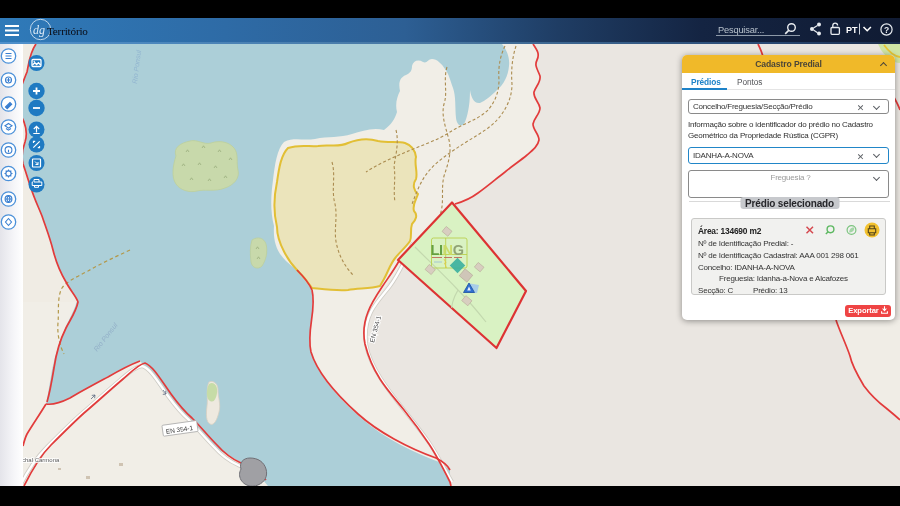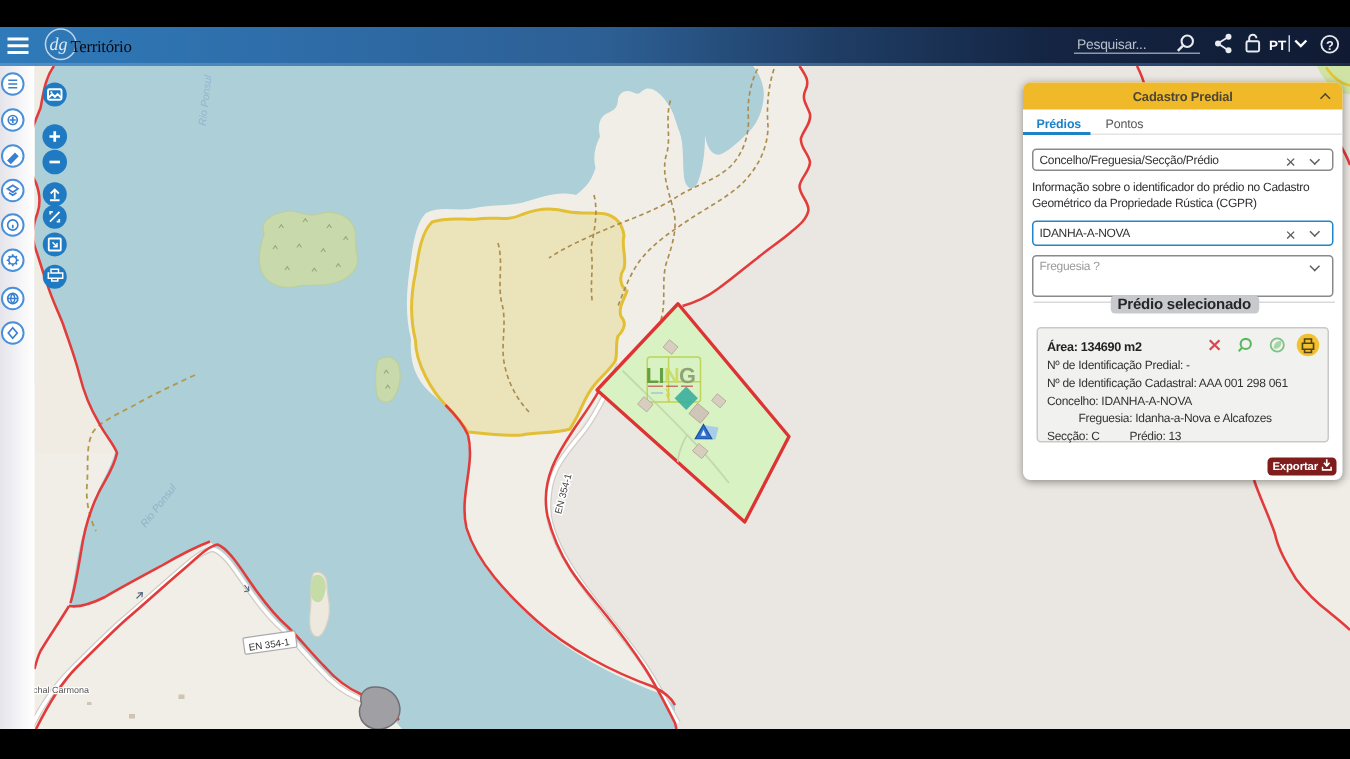--- a/index.html
+++ b/index.html
@@ -18,21 +18,21 @@
   .tabs .bar { position:absolute; left:0; bottom:-1px; width:45px; height:2px; background:#1d82c8; }
   .sel { position:absolute; left:6px; width:201px; height:15px; border:1px solid #8a8a8a; border-radius:3px; font-size:8px; letter-spacing:-0.2px; color:#333; line-height:13px; padding-left:4px; background:#fff; }
   .ico-x { position:absolute; right:24px; top:2px; color:#5a5e63; font-size:9px; font-weight:normal; }
   .ico-v { position:absolute; right:9px; top:4px; width:5px; height:5px; border-right:1.4px solid #5a5e63; border-bottom:1.4px solid #5a5e63; transform:rotate(45deg); }
   .info { position:absolute; left:6px; top:64px; width:210px; font-size:8px; letter-spacing:-0.2px; color:#2f2f2f; line-height:11px; white-space:nowrap; }
   .chiprow { position:absolute; left:7px; top:146px; width:201px; border-top:1px solid #d9d9d9; }
   .chip { position:absolute; left:50%; transform:translateX(-50%); top:-5px; background:#c7c9cd; border-radius:3px; padding:0.5px 5px; font-size:10px; letter-spacing:-0.15px; font-weight:bold; color:#26262a; white-space:nowrap; }
   .card { position:absolute; left:9px; top:163px; width:195px; height:77px; background:#f1f1ef; border:1px solid #c9c9c7; border-radius:3px; font-size:8px; letter-spacing:-0.2px; color:#333; }
   .area { position:absolute; left:6px; top:7px; font-weight:bold; font-size:8.4px; color:#222; }
   .cline { position:absolute; left:6px; white-space:nowrap;text-align:right; }
-  .exp { position:absolute; right:4px; bottom:3px; width:46px; height:12px; background:#7f1d1d; border-radius:3px; color:#fff; font-size:7.6px; letter-spacing:-0.1px; font-weight:bold; text-align:center; line-height:12px; }
+  .exp { position:absolute; right:4px; bottom:3px; width:46px; height:12px; background:#ef4444; border-radius:3px; color:#fff; font-size:7.6px; letter-spacing:-0.1px; font-weight:bold; text-align:center; line-height:12px; }
 </style>
 </head>
 <body>
 <div id="stage">
   <div id="header">
     <svg width="900" height="26" viewBox="0 0 900 26" xmlns="http://www.w3.org/2000/svg">
 
       <path d="M5,8 h14 M5,12.5 h14 M5,17 h14" stroke="#fff" stroke-width="2"></path>
 
       <circle cx="40.5" cy="11.5" r="10.2" fill="none" stroke="#d8e7f4" stroke-width="1" stroke-opacity="0.85"></circle>
@@ -227,21 +227,21 @@
         <span class="t1">Prédios</span>
         <span class="t2">Pontos</span>
         <div class="bar"></div>
       </div>
     <div class="sel" style="top:44px;">Concelho/Freguesia/Secção/Prédio<span class="ico-x">✕</span><span class="ico-v"></span></div>
     <div class="info">
         <div>Informação sobre o identificador do prédio no Cadastro</div>
         <div>Geométrico da Propriedade Rústica (CGPR)</div>
       </div>
     <div class="sel" style="top:92px;height:17px;line-height:15px;border:1.5px solid #2186c8;">IDANHA-A-NOVA<span class="ico-x">✕</span><span class="ico-v"></span></div>
-    <div class="sel" style="top:115px;height:28px;line-height:14px;color:#9a9a9a;">Freguesia ?<span class="ico-v"></span></div>
+    <div class="sel" style="top:115px;height:28px;line-height:14px;color:#9a9a9a;text-align:center;">Freguesia ?<span class="ico-v"></span></div>
     <div class="chiprow">
         <span class="chip">Prédio selecionado</span>
       </div>
     <div class="card">
       <div class="area">Área: 134690 m2</div>
       <svg style="position:absolute;right:1px;top:2px;" width="90" height="18" viewBox="0 0 90 18">
         <path d="M12.5,5.8 L19,12.2 M19,5.8 L12.5,12.2" stroke="#d5484f" stroke-width="1.5" fill="none"></path>
         <circle cx="36.5" cy="8.3" r="3.4" fill="none" stroke="#5cb860" stroke-width="1.4"></circle>
         <path d="M34,10.9 L31.8,13.1" stroke="#5cb860" stroke-width="1.4"></path>
         <circle cx="57.5" cy="9" r="4.4" fill="none" stroke="#7cc47f" stroke-width="1.2"></circle>

